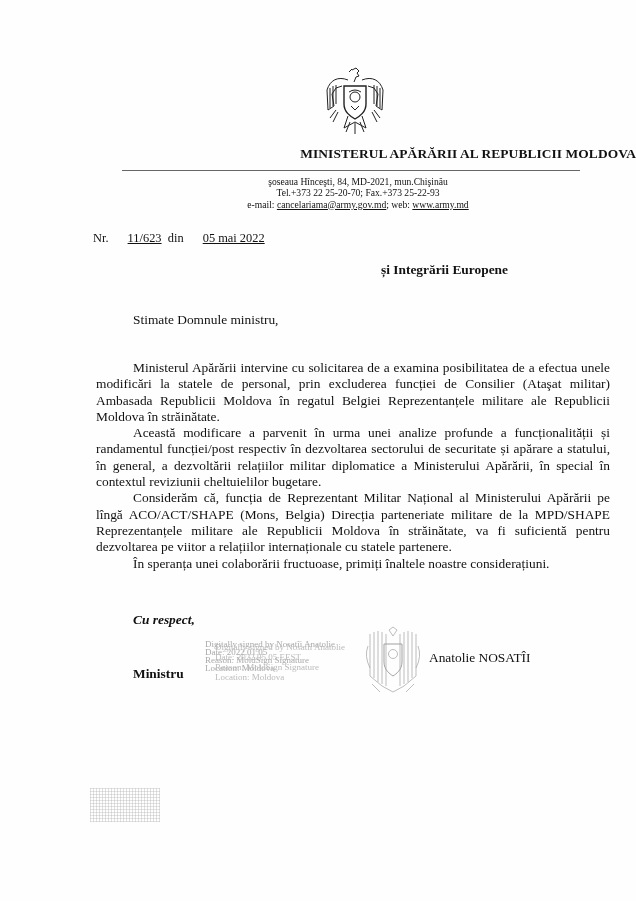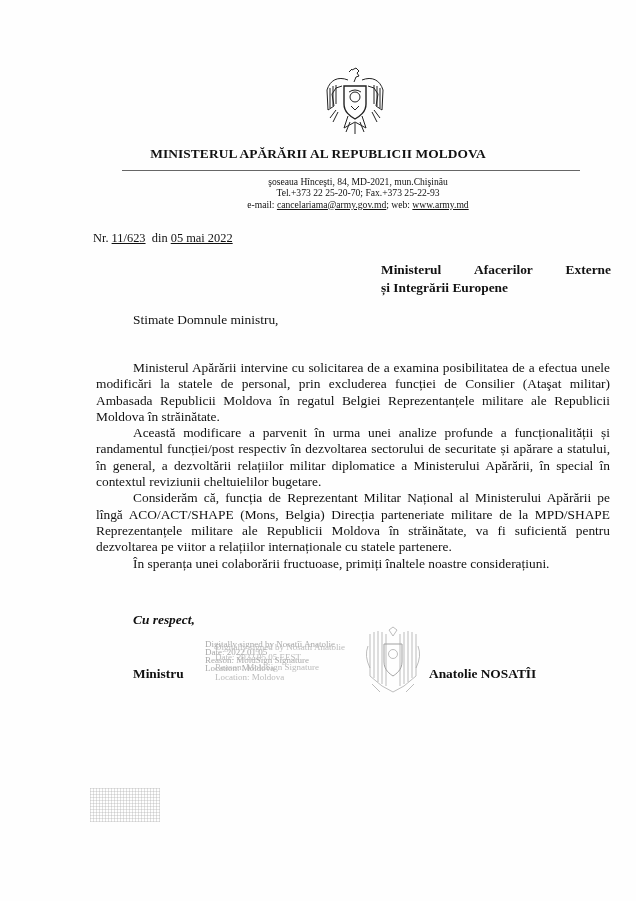--- a/index.html
+++ b/index.html
@@ -4,31 +4,31 @@
   <style>
     html, body { margin: 0; padding: 0; background: #ffffff; }
     body {
       width: 636px; height: 901px; position: relative; overflow: hidden;
       font-family: "Liberation Serif", "DejaVu Serif", serif; color: #111;
       background: #fefefe;
     }
     .abs { position: absolute; }
     .crest { left: 322px; top: 66px; width: 66px; height: 70px; }
     .ministry-title {
-      left: 0; width: 636px; top: 146px; text-align: center;
+      left: 0; width: 636px; top: 146px; text-align: right;
       font-weight: bold; font-size: 13.4px; letter-spacing: 0.1px;
     }
     .rule { left: 122px; top: 170px; width: 458px; height: 0; border-top: 1px solid #666; }
     .address {
       left: 0; width: 716px; top: 176px; text-align: center;
       font-size: 9.6px; line-height: 11.3px;
     }
     .address u { text-decoration: underline; }
     .ref { left: 93px; top: 231px; font-size: 12.4px; }
-    .ref u { text-decoration: underline; }
+    .ref u { text-decoration: underline; margin-left: 16px; }
     .recipient {
       left: 381px; top: 261px; width: 230px;
       font-weight: bold; font-size: 13.4px; line-height: 18px;
     }
     .recipient .r1 { display: flex; justify-content: space-between; }
     .salutation { left: 133px; top: 312px; font-weight: normal; font-size: 13.4px; }
     .body {
       left: 96px; top: 344px; width: 514px;
       font-size: 13.4px; line-height: 16.3px; text-align: justify;
     }
@@ -37,21 +37,21 @@
     .closing { left: 133px; top: 612px; font-weight: bold; font-style: italic; font-size: 13.4px; }
     .sign-label { left: 133px; top: 666px; font-weight: bold; font-size: 13.4px; }
     .digital-sig {
       left: 205px; top: 640px; width: 150px; height: 54px;
       font-size: 9px; line-height: 8px; color: #aaa; overflow: hidden;
     }
     .digital-sig div { white-space: nowrap; }
     .digital-sig .o1 { position: absolute; left: 0; top: 0; }
     .digital-sig .o2 { position: absolute; left: 10px; top: 2px; color: #bbb; }
     .stamp { left: 362px; top: 626px; width: 62px; height: 70px; opacity: 0.55; }
-    .signer { left: 429px; top: 666px; font-weight: bold; font-size: 13.4px; }
+    .signer { left: 429px; top: 650px; font-weight: normal; font-size: 13.4px; }
     .blur-stamp {
       left: 90px; top: 788px; width: 70px; height: 34px;
       background:
         repeating-linear-gradient(90deg, rgba(150,150,150,0.35) 0 1px, transparent 1px 3px),
         repeating-linear-gradient(0deg, rgba(140,140,140,0.3) 0 1px, transparent 1px 3px);
       filter: blur(0.4px); opacity: 0.8;
     }
   </style>
 </head>
 <body>
@@ -92,25 +92,20 @@
   <div>
     <span>e-mail: </span><u>cancelariama@army.gov.md</u><span>; web: </span><u>www.army.md</u>
   </div>
 </div>
 
 <div class="abs ref">
   <span>Nr. </span><u>11/623</u><span style="white-space:pre">  din </span><u>05 mai 2022</u>
 </div>
 
 <div class="abs recipient">
-  <div class="r1">
-    <span>Ministerul</span>
-    <span>Afacerilor</span>
-    <span>Externe</span>
-  </div>
   <div>și Integrării Europene</div>
 </div>
 
 <div class="abs salutation">Stimate Domnule ministru,</div>
 
 <div class="abs body">
   <p class="first">Ministerul Apărării intervine cu solicitarea de a examina posibilitatea de a efectua unele modificări la statele de personal, prin excluderea funcției de Consilier (Ataşat militar) Ambasada Republicii Moldova în regatul Belgiei Reprezentanțele militare ale Republicii Moldova în străinătate.</p>
   <p>Această modificare a parvenit în urma unei analize profunde a funcționalității și randamentul funcției/post respectiv în dezvoltarea sectorului de securitate și apărare a statului, în general, a dezvoltării relațiilor militar diplomatice a Ministerului Apărării, în special în contextul reviziunii cheltuielilor bugetare.</p>
   <p>Considerăm că, funcția de Reprezentant Militar Național al Ministerului Apărării pe lîngă ACO/ACT/SHAPE (Mons, Belgia) Direcția parteneriate militare de la MPD/SHAPE Reprezentanțele militare ale Republicii Moldova în străinătate, va fi suficientă pentru dezvoltarea pe viitor a relațiilor internaționale cu statele partenere.</p>
   <p>În speranța unei colaborării fructuoase, primiți înaltele noastre considerațiuni.</p>

